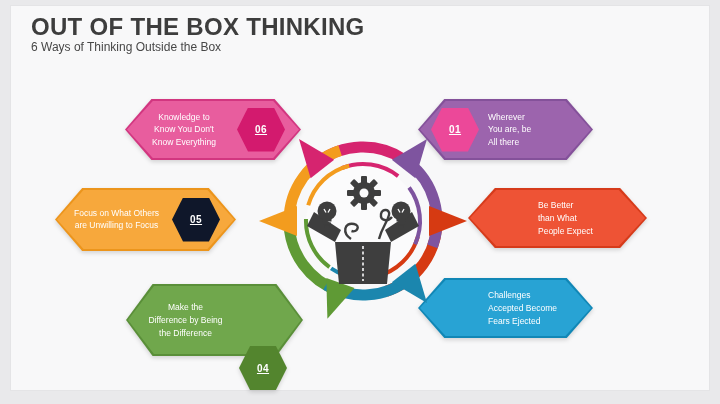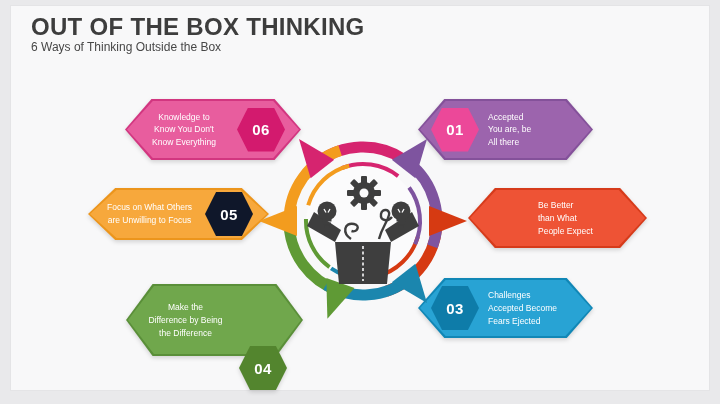--- a/index.html
+++ b/index.html
@@ -26,21 +26,21 @@
     clip-path:polygon(0 50%,15% 0,85% 0,100% 50%,85% 100%,15% 100%);
   }
   .hex.outer{inset:0;}
   .hex.inner{inset:2px;}
   .hexbadge{
     position:absolute;top:50%;transform:translateY(-50%);
     width:48px;height:44px;
     clip-path:polygon(0 50%,23% 0,77% 0,100% 50%,77% 100%,23% 100%);
     display:flex;align-items:center;justify-content:center;
   }
-  .hexbadge span{color:#fff;font-size:15px;font-weight:bold;letter-spacing:.5px;}
+  .hexbadge span{color:#fff;font-size:10px;font-weight:bold;letter-spacing:.5px;text-decoration:underline;}
   .btext{
     position:absolute;top:50%;transform:translateY(-50%);
     color:#fff;font-size:8.5px;font-weight:normal;line-height:1.5;
     white-space:pre;
   }
   .btext.sideL{left:14px;right:72px;text-align:center;}
   .btext.sideR{left:70px;right:12px;text-align:left;}
   .badgeL{right:16px;}
   .badgeR{left:13px;}
   svg{position:absolute;overflow:visible;}
@@ -61,29 +61,29 @@
 Know You Don't
 Know Everything</div>
   <div class="hexbadge badgeL" style="background-color: rgb(211, 26, 110);">
     <span>06</span>
   </div>
 </div>
 
 <div class="banner" style="left:418px;top:99px;width:175px;height:61px">
   <div class="hex outer" style="background-color: rgb(132, 81, 154);"></div>
   <div class="hex inner" style="background-color: rgb(156, 100, 173);"></div>
-  <div class="btext sideR">Accepted
+  <div class="btext sideR">Wherever
 You are, be
 All there</div>
   <div class="hexbadge badgeR" style="background-color: #ec4899;">
     <span>01</span>
   </div>
 </div>
 
-<div class="banner" style="left:88px;top:188px;width:181px;height:52px">
+<div class="banner" style="left:55px;top:188px;width:181px;height:63px">
   <div class="hex outer" style="background-color: rgb(236, 149, 28);"></div>
   <div class="hex inner" style="background-color: rgb(247, 168, 60);"></div>
   <div class="btext sideL">Focus on What Others
 are Unwilling to Focus</div>
   <div class="hexbadge badgeL" style="background-color: #0f172a;">
     <span>05</span>
   </div>
 </div>
 
 <div class="banner" style="left:468px;top:188px;width:179px;height:60px">
@@ -104,23 +104,20 @@
     <span>04</span>
   </div>
 </div>
 
 <div class="banner" style="left:418px;top:278px;width:175px;height:60px">
   <div class="hex outer" style="background-color: rgb(17, 135, 182);"></div>
   <div class="hex inner" style="background-color: rgb(40, 163, 212);"></div>
   <div class="btext sideR">Challenges
 Accepted Become
 Fears Ejected</div>
-  <div class="hexbadge badgeR" style="background-color: rgb(14, 124, 169);">
-    <span>03</span>
-  </div>
 </div>
 
 <svg style="left:238px;top:96px" width="250" height="250" viewBox="0 0 250 250">
 
   <circle cx="125" cy="127" r="57" fill="#fbfbfc"></circle>
 
   <path class="arc" stroke-width="4" d="M 138.8 180.3 A 57 57 0 0 0 179.8 140.7" stroke="#d63a12"></path>
   <path class="arc" stroke-width="4" d="M 177.1 148.2 A 57 57 0 0 0 171.1 91.5" stroke="#7e549f"></path>
   <path class="arc" stroke-width="4" d="M 160.1 80.1 A 57 57 0 0 0 103.6 72.2" stroke="#d6246f"></path>
   <path class="arc" stroke-width="4" d="M 111.2 69.7 A 57 57 0 0 0 70.2 109.3" stroke="#f39c1e"></path>

